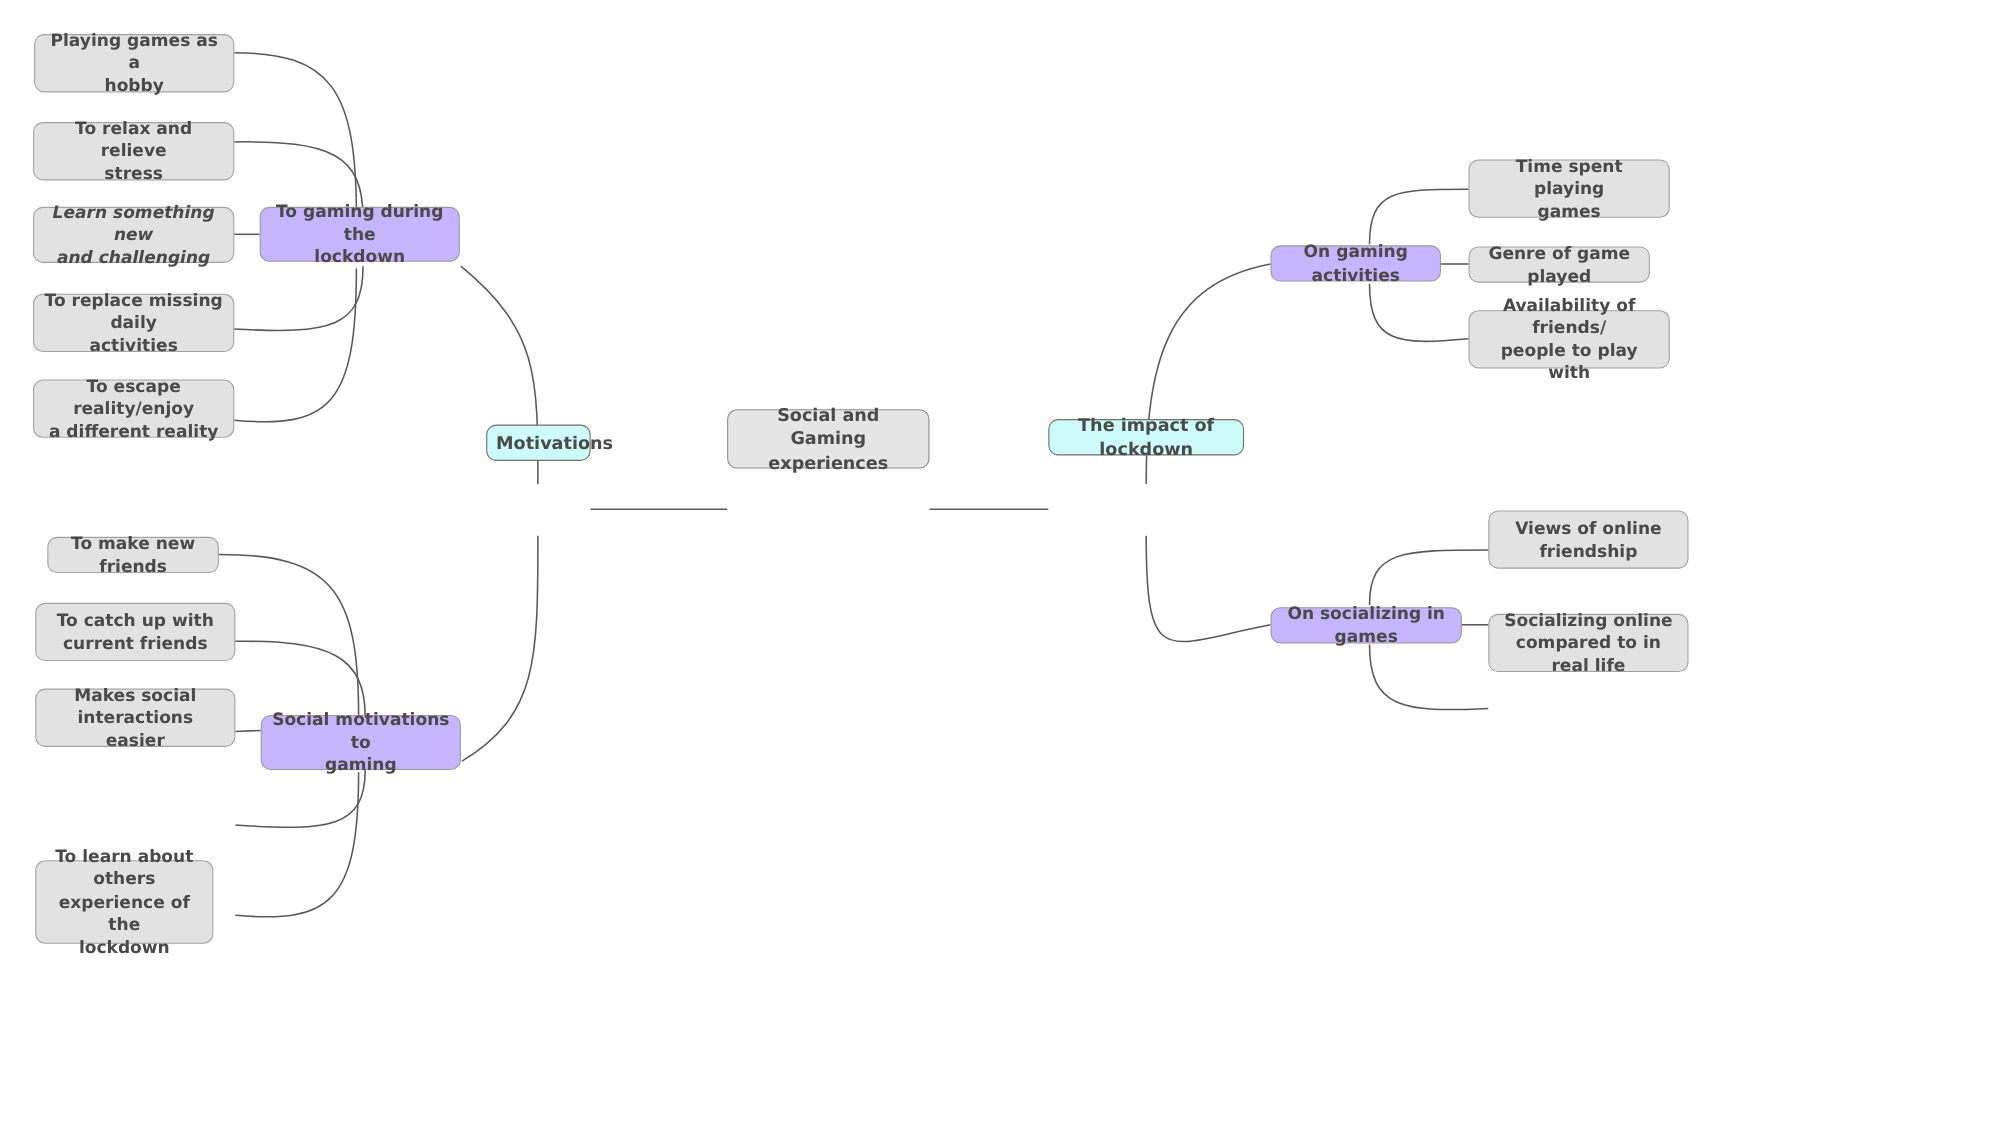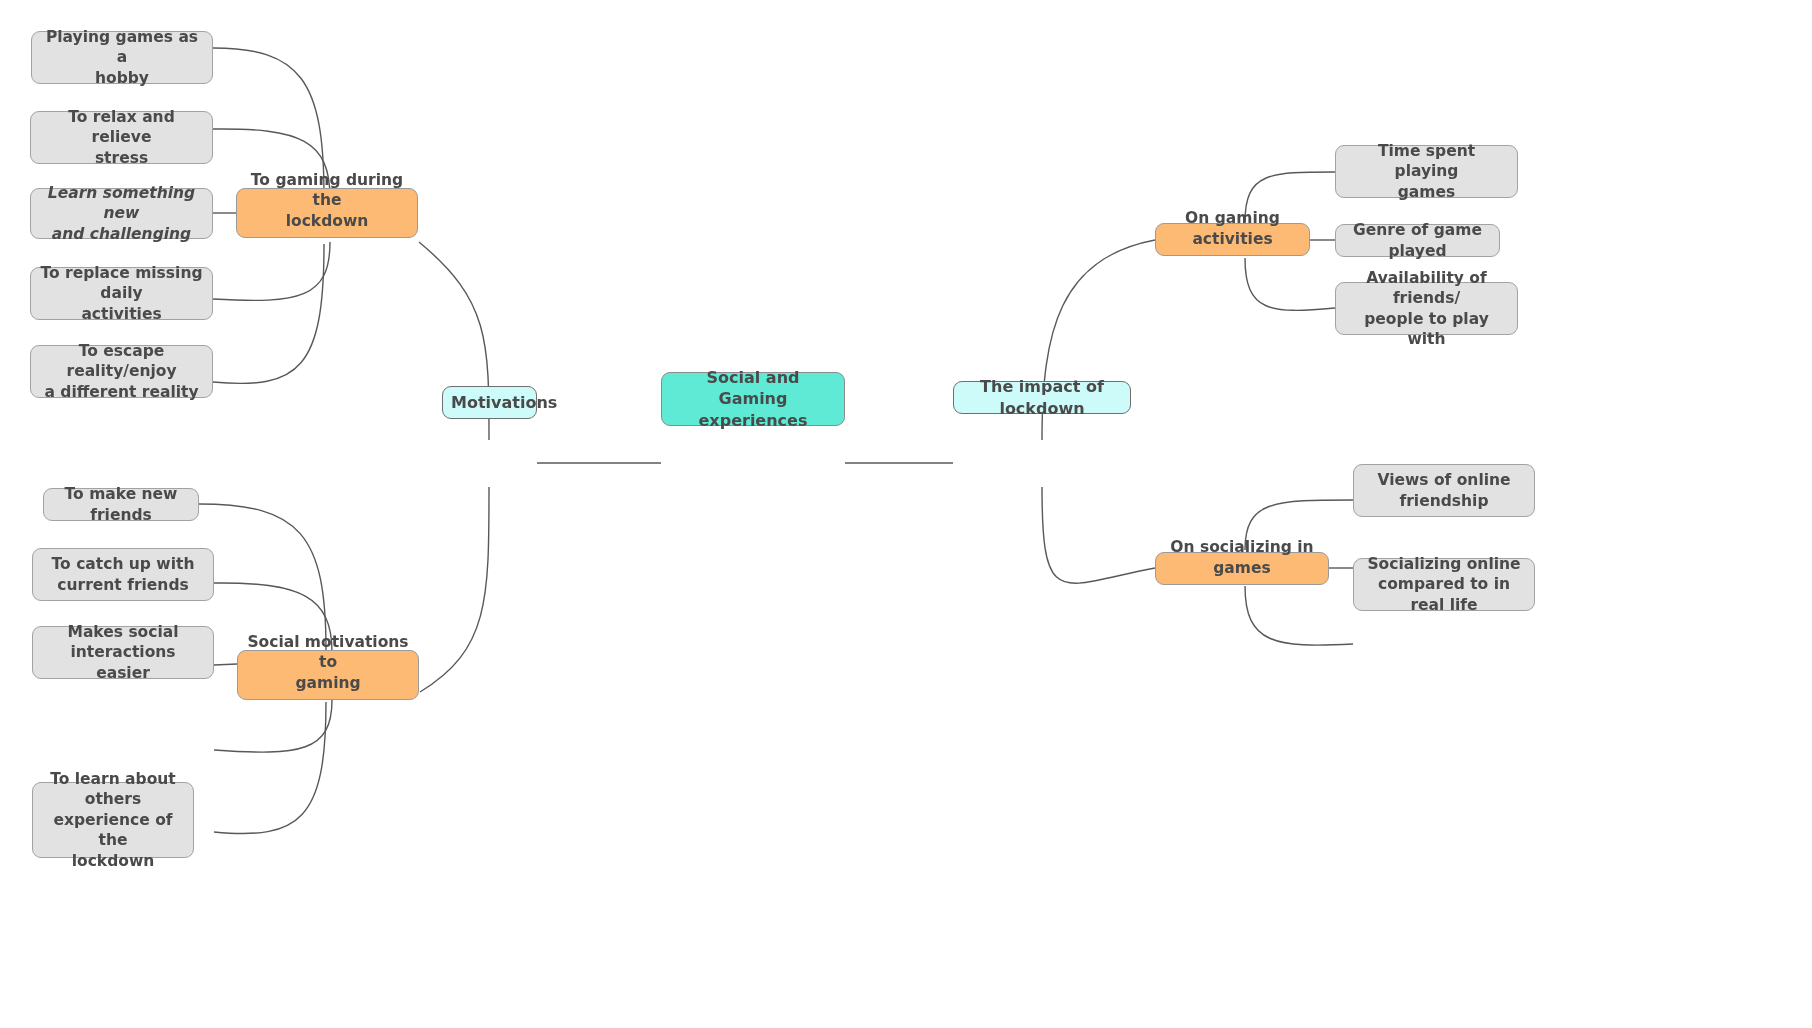--- a/index.html
+++ b/index.html
@@ -45,33 +45,32 @@
     font-size: 15.5px;
     line-height: 1.32;
     padding: 6px 8px;
   }
   .node-text {
     display: block;
     width: 100%;
     white-space: pre-line;
   }
   .node.root {
-    background: #5eead4;
+    background: #e5e5e5;
     border-color: #8c8c8c;
     font-size: 16px;
   }
   .node.branch-head {
     background: #cdfbfa;
     border-color: #6f6f70;
     font-size: 16px;
   }
   .node.sub {
-    background: #fdba74;
+    background: #c4b5fd;
     border-color: #9a9a9a;
-    align-items: flex-end;
   }
   .node.leaf {
     background: #e2e2e2;
     border-color: #a2a2a2;
   }
 </style>
 </head>
 <body>
 
 <div id="mindmap-root">

